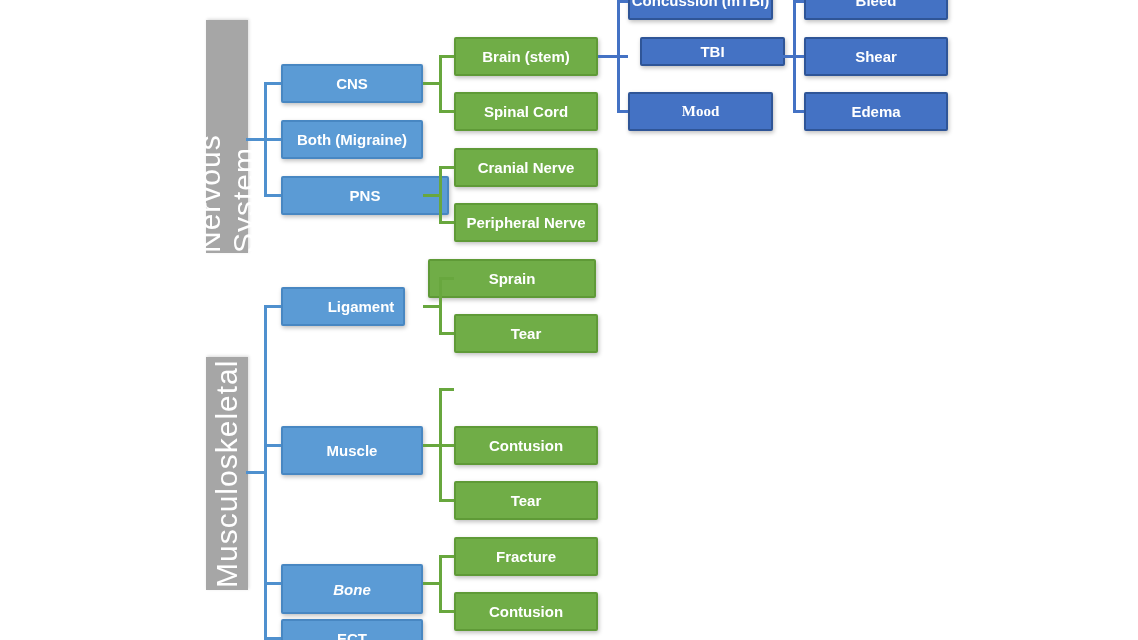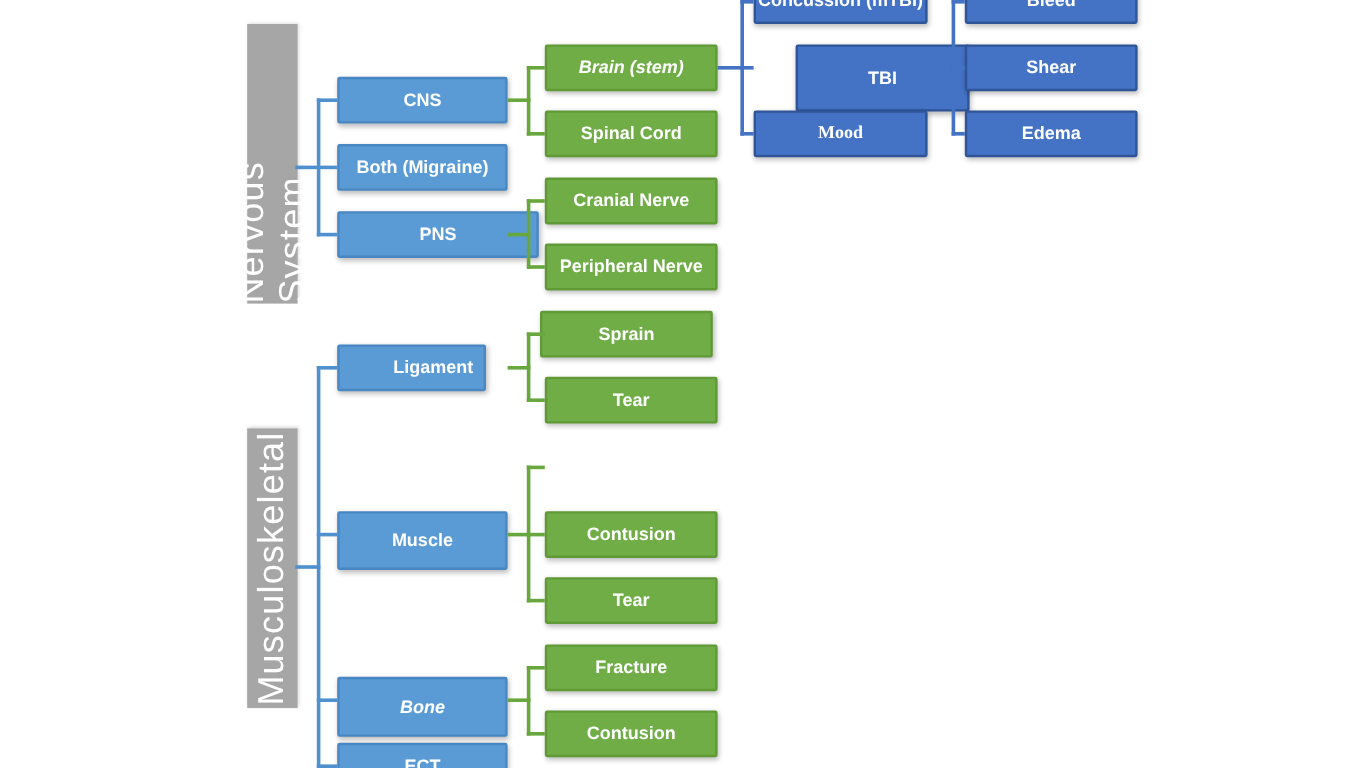--- a/index.html
+++ b/index.html
@@ -47,39 +47,39 @@
 
 <div id="stage">
 
   <div class="bar" style="left:206px;top:20px;width:42px;height:233px;">Nervous System</div>
   <div class="bar" style="left:206px;top:357px;width:42px;height:233px;">Musculoskeletal</div>
 
   <div class="node blue" style="left:281px;top:64px;width:142px;height:39px;">CNS</div>
   <div class="node blue" style="left:281px;top:120px;width:142px;height:39px;">Both (Migraine)</div>
   <div class="node blue" style="left:281px;top:176px;width:168px;height:39px;">PNS</div>
 
-  <div class="node green" style="left:454px;top:37px;width:144px;height:39px;font-style:italic;">Brain (stem)</div>
+  <div class="node green" style="left:454px;top:37px;width:144px;height:39px;">Brain (stem)</div>
   <div class="node green" style="left:454px;top:92px;width:144px;height:39px;">Spinal Cord</div>
   <div class="node green" style="left:454px;top:148px;width:144px;height:39px;">Cranial Nerve</div>
   <div class="node green" style="left:454px;top:203px;width:144px;height:39px;">Peripheral Nerve</div>
 
   <div class="node dark" style="left:628px;top:-19px;width:145px;height:39px;">Concussion (mTBI)</div>
-  <div class="node dark" style="left:663px;top:37px;width:145px;height:56px;">TBI</div>
+  <div class="node dark" style="left:640px;top:37px;width:145px;height:29px;">TBI</div>
   <div class="node dark" style="left:628px;top:92px;width:145px;height:39px;font-family:Liberation Serif, serif;">Mood</div>
 
   <div class="node dark" style="left:804px;top:-19px;width:144px;height:39px;">Bleed</div>
   <div class="node dark" style="left:804px;top:37px;width:144px;height:39px;">Shear</div>
   <div class="node dark" style="left:804px;top:92px;width:144px;height:39px;text-align:right;">Edema</div>
 
   <div class="node blue" style="left:281px;top:287px;width:124px;height:39px;padding-left:36px;">Ligament</div>
   <div class="node blue" style="left:281px;top:426px;width:142px;height:49px;">Muscle</div>
   <div class="node blue" style="left:281px;top:564px;width:142px;height:50px;font-style:italic;">Bone</div>
   <div class="node blue" style="left:281px;top:619px;width:142px;height:39px;">ECT</div>
 
-  <div class="node green" style="left:450px;top:259px;width:144px;height:39px;">Sprain</div>
+  <div class="node green" style="left:428px;top:259px;width:168px;height:39px;">Sprain</div>
   <div class="node green" style="left:454px;top:314px;width:144px;height:39px;">Tear</div>
   <div class="node green" style="left:454px;top:426px;width:144px;height:39px;">Contusion</div>
   <div class="node green" style="left:454px;top:481px;width:144px;height:39px;">Tear</div>
   <div class="node green" style="left:454px;top:537px;width:144px;height:39px;">Fracture</div>
   <div class="node green" style="left:454px;top:592px;width:144px;height:39px;">Contusion</div>
 
   <div class="ln h c-blue" style="left:246px;top:138px;width:35px;"></div>
   <div class="ln v c-blue" style="left:264px;top:82px;height:115px;"></div>
   <div class="ln h c-blue" style="left:264px;top:82px;width:17px;"></div>
   <div class="ln h c-blue" style="left:264px;top:194px;width:17px;"></div>

